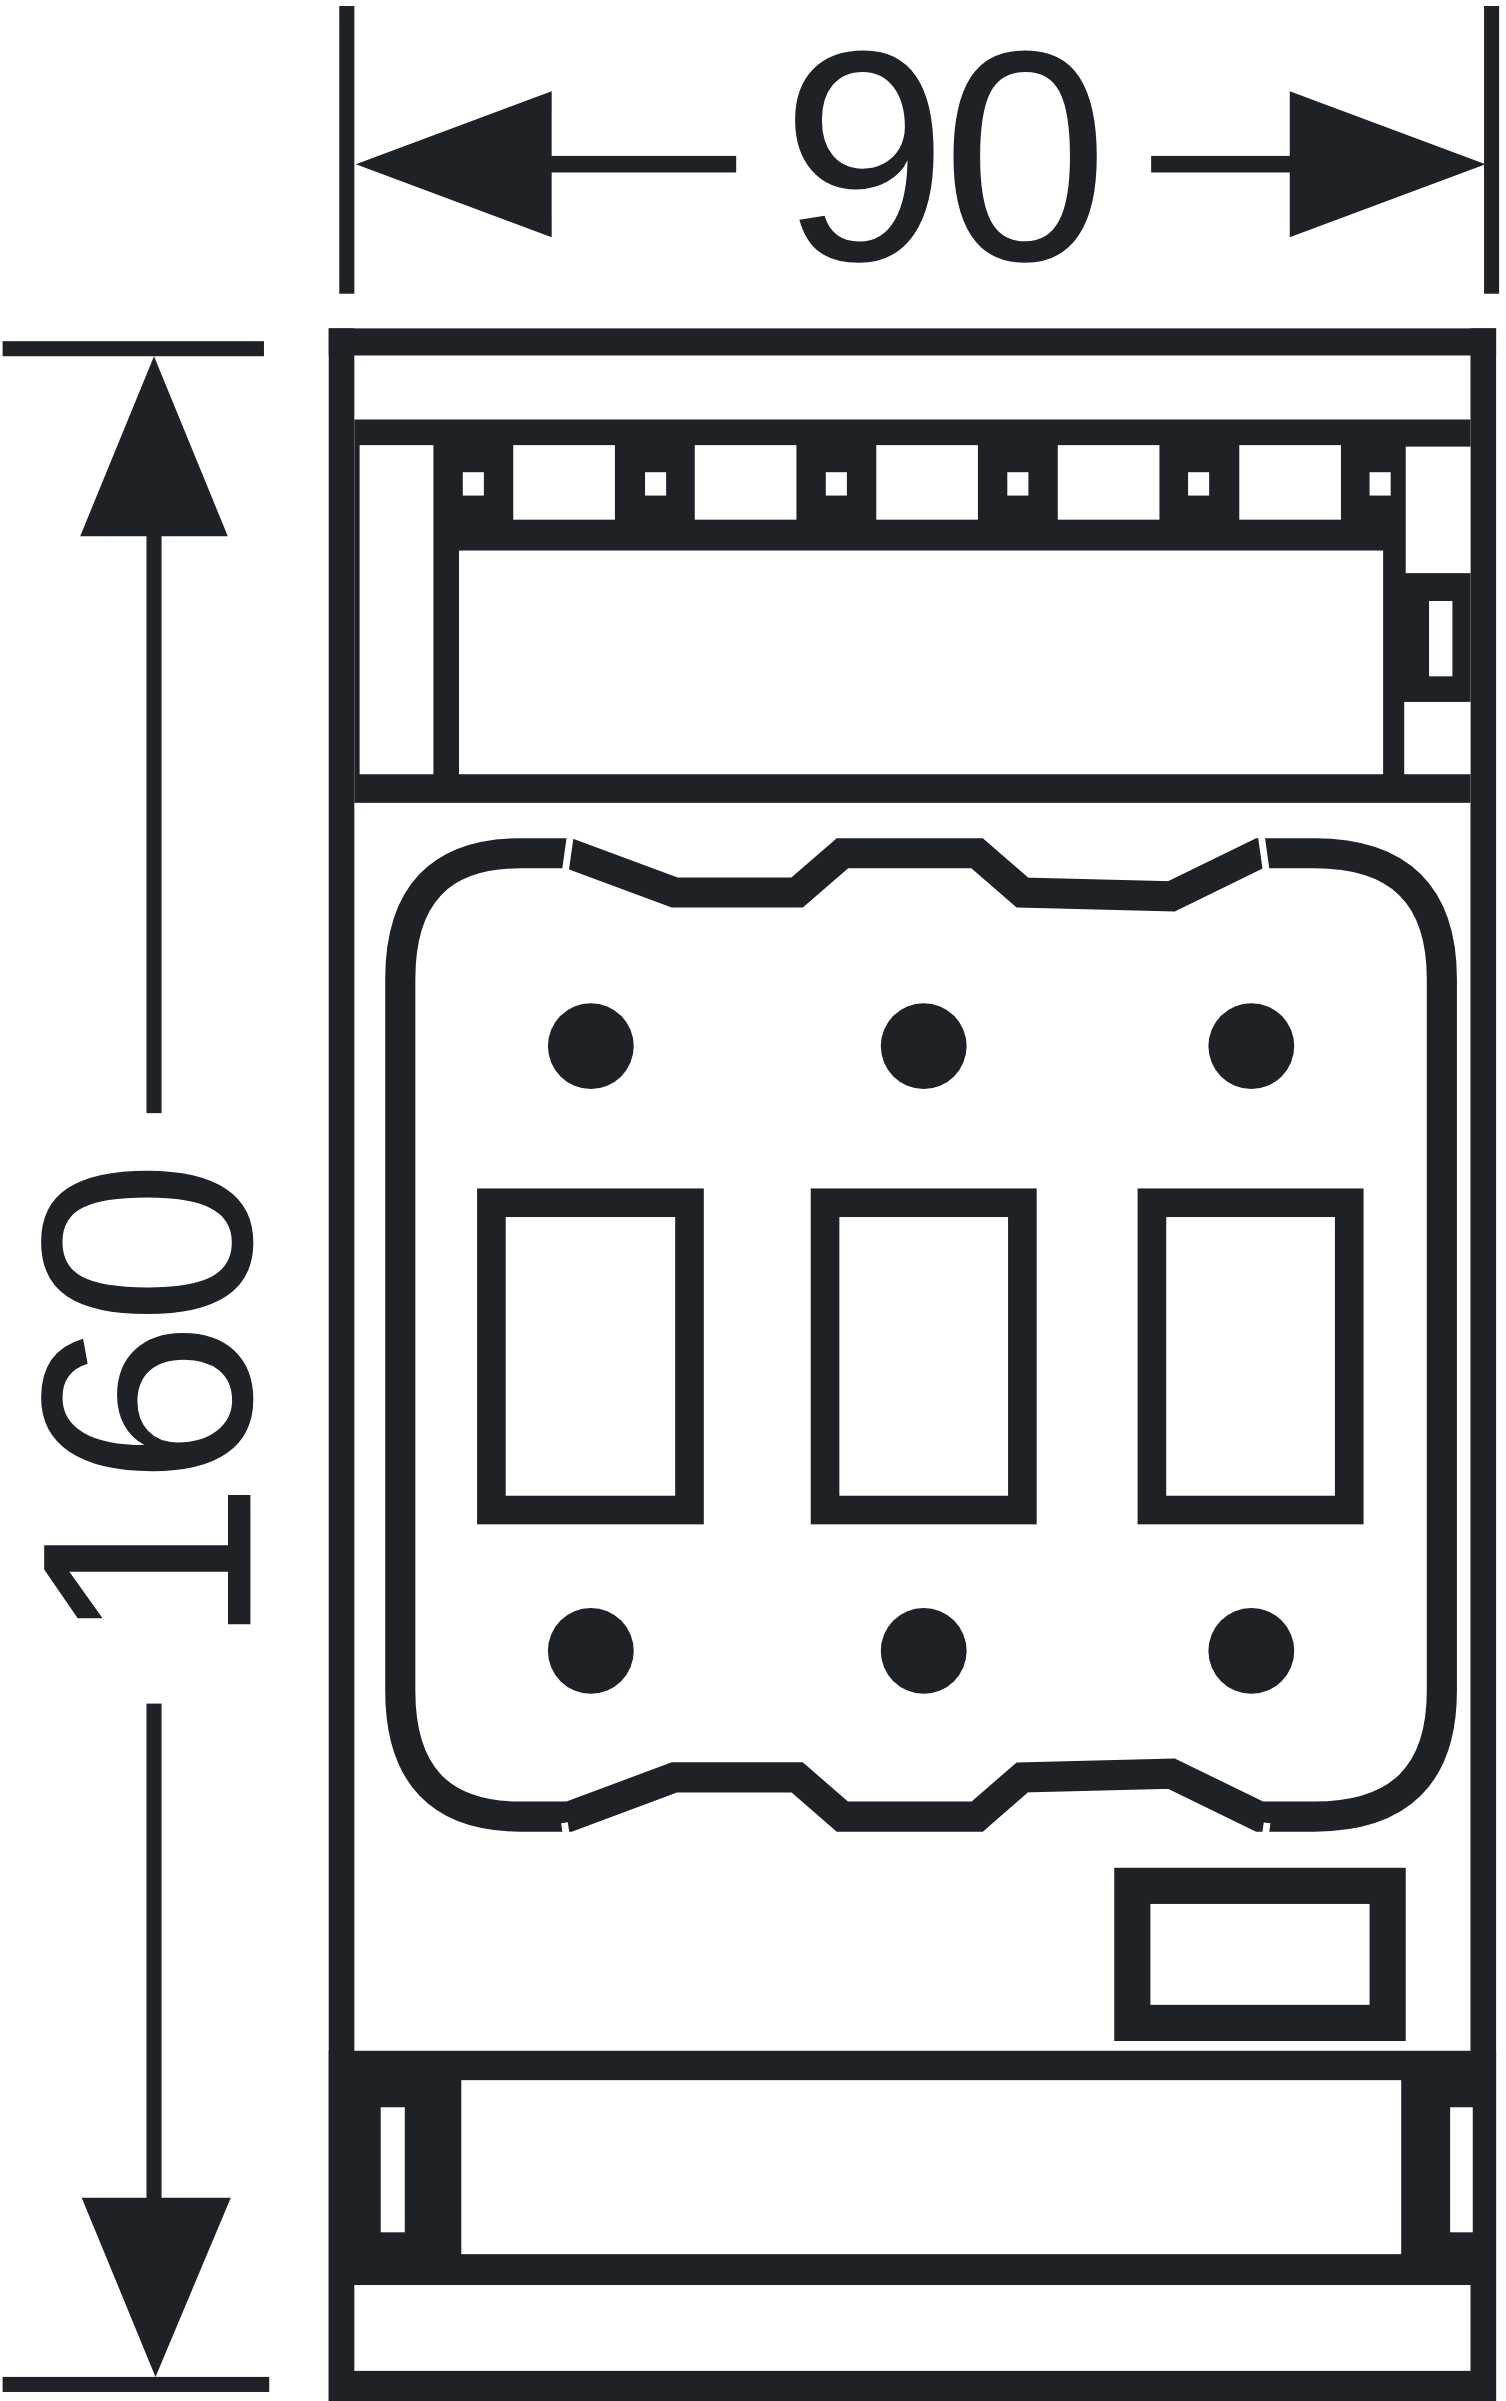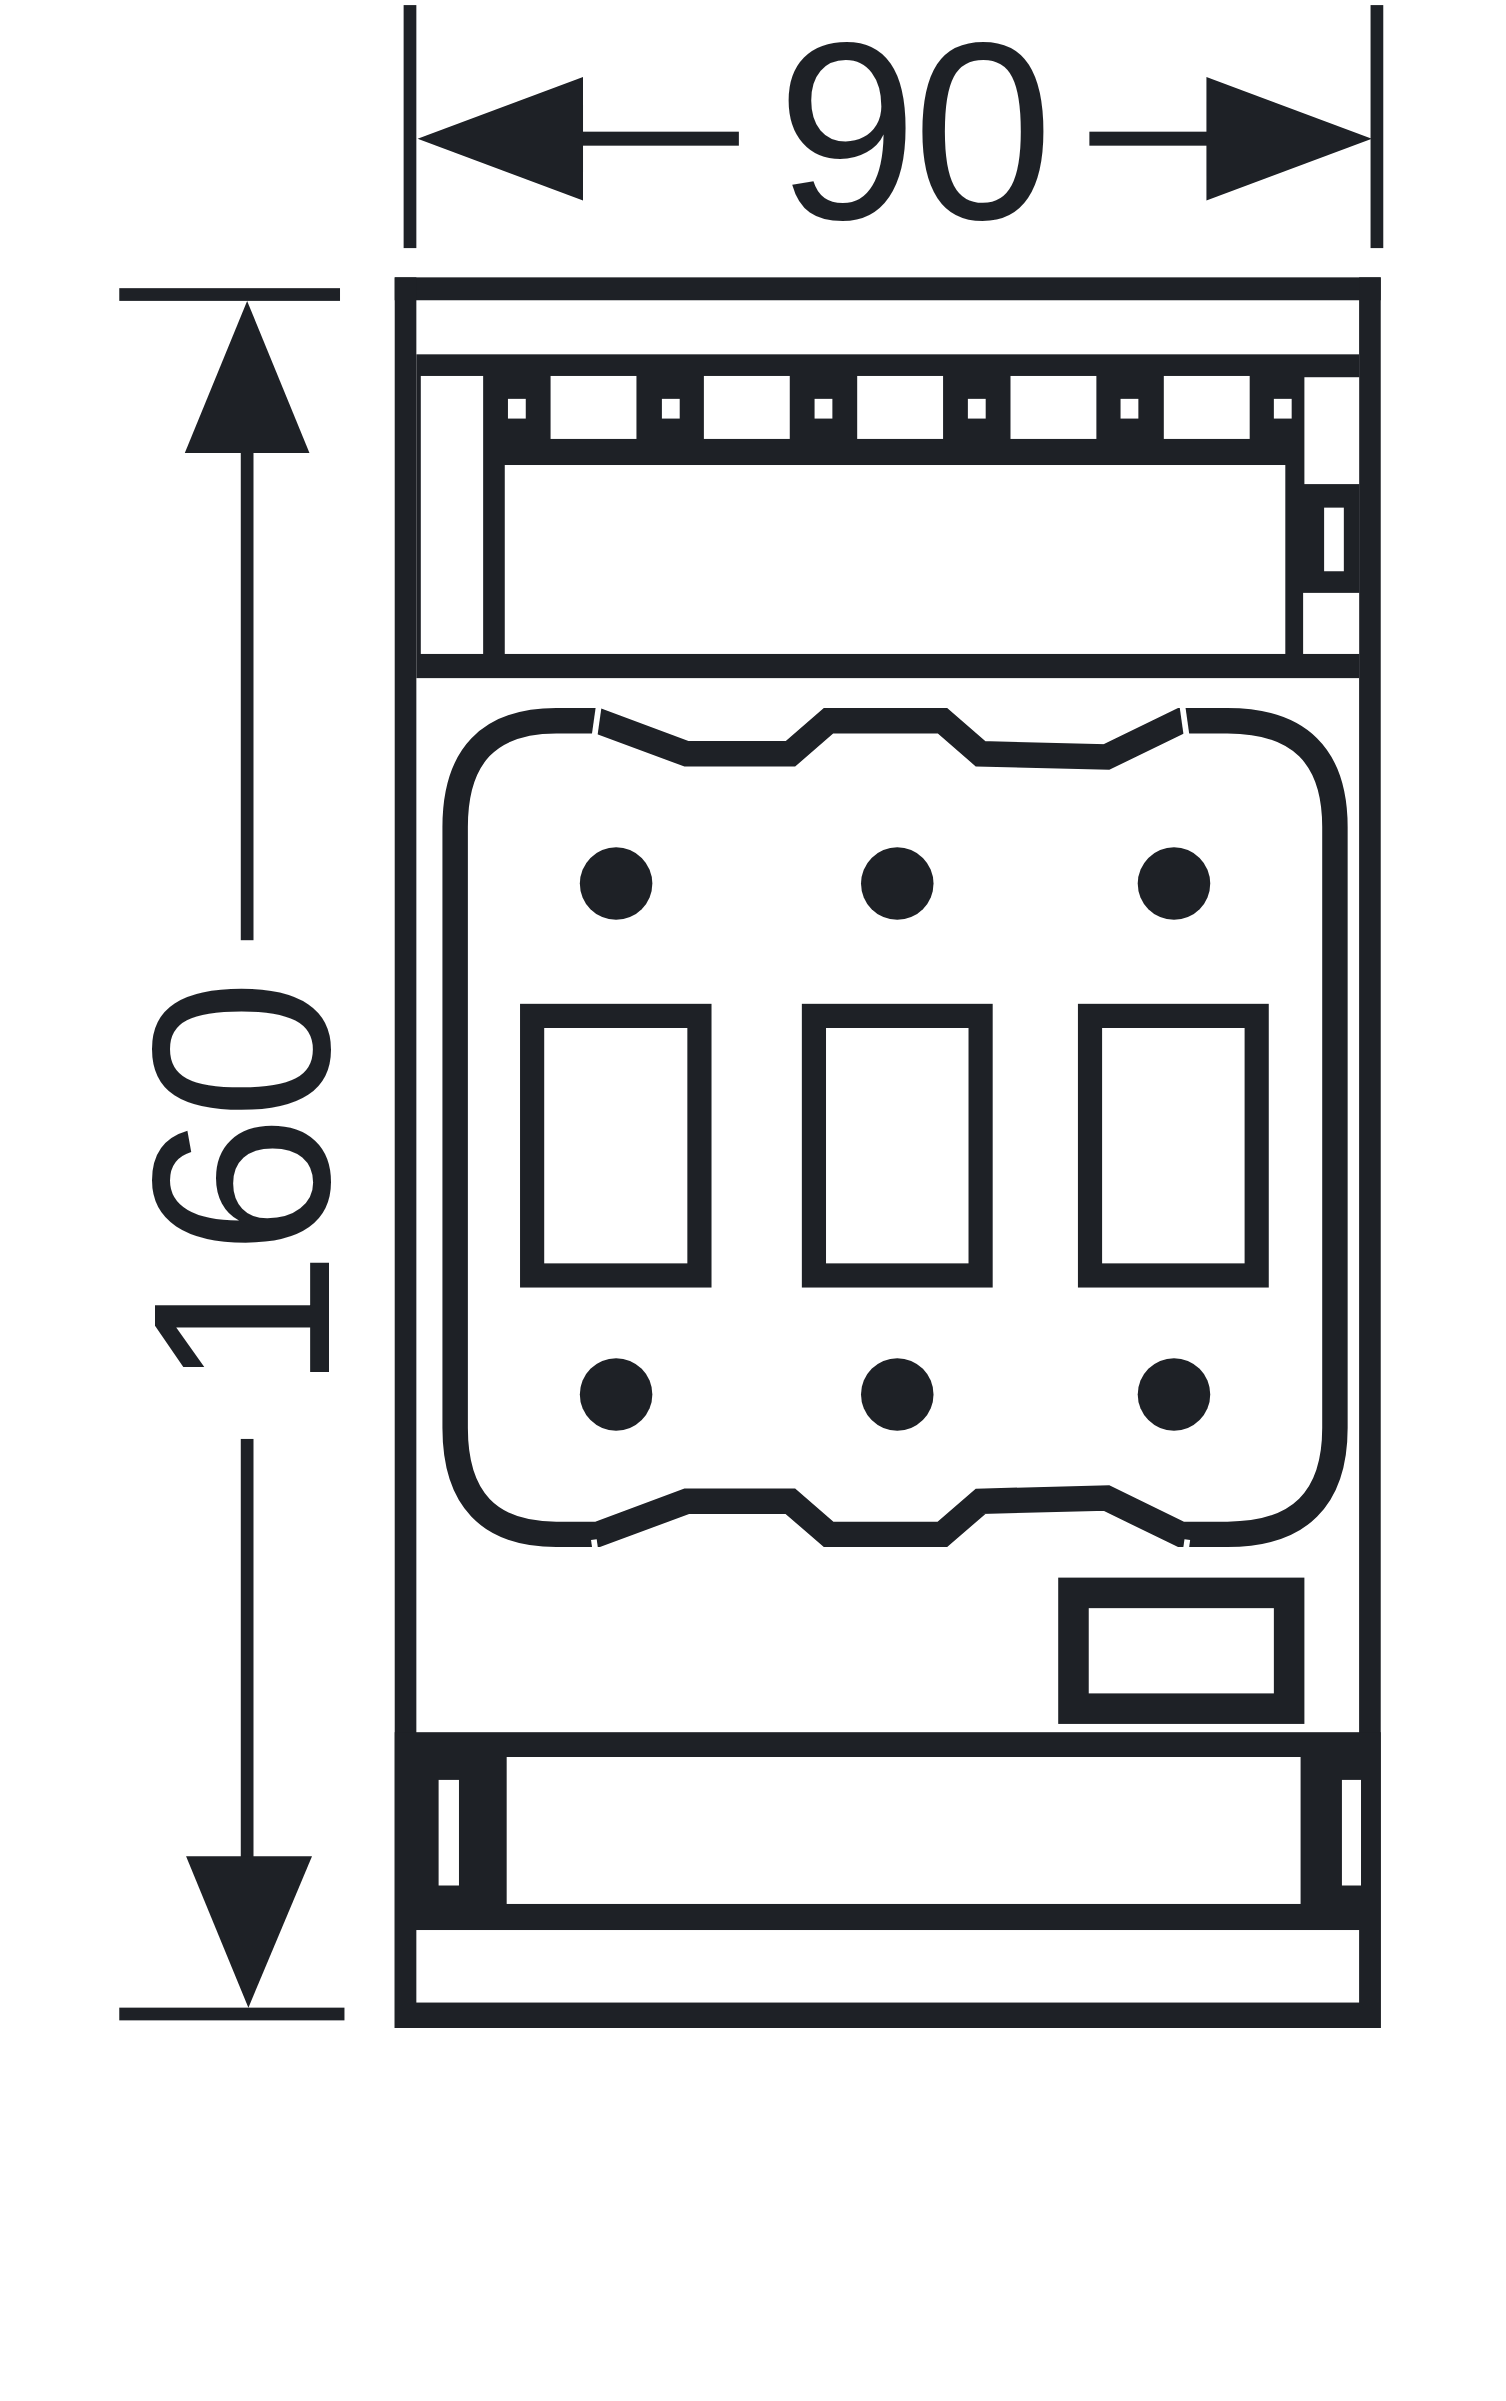--- a/index.html
+++ b/index.html
@@ -1,20 +1,20 @@
 <!DOCTYPE html>
 <html style="--ink: #1e2126; --bg: #ffffff;font-size:12px"><head>
 <meta charset="utf-8">
 <style>
   :root { --ink: #1e2126; --bg: #ffffff; }
   * { margin: 0; padding: 0; box-sizing: border-box; }
   html, body { background: var(--bg); }
   .canvas {
     width: 1507px;
-    height: 2028px;
+    height: 2401px;
     background: var(--bg);
     position: relative;
     font-family: "Liberation Sans", sans-serif;
   }
   svg { display: block; width: 100%; height: 100%; }
   .ink  { fill: var(--ink); }
   .cut  { fill: var(--bg); }
   .outline { fill: none; stroke: var(--ink); stroke-width: 40; }
   .dim-text {
     fill: var(--ink);

